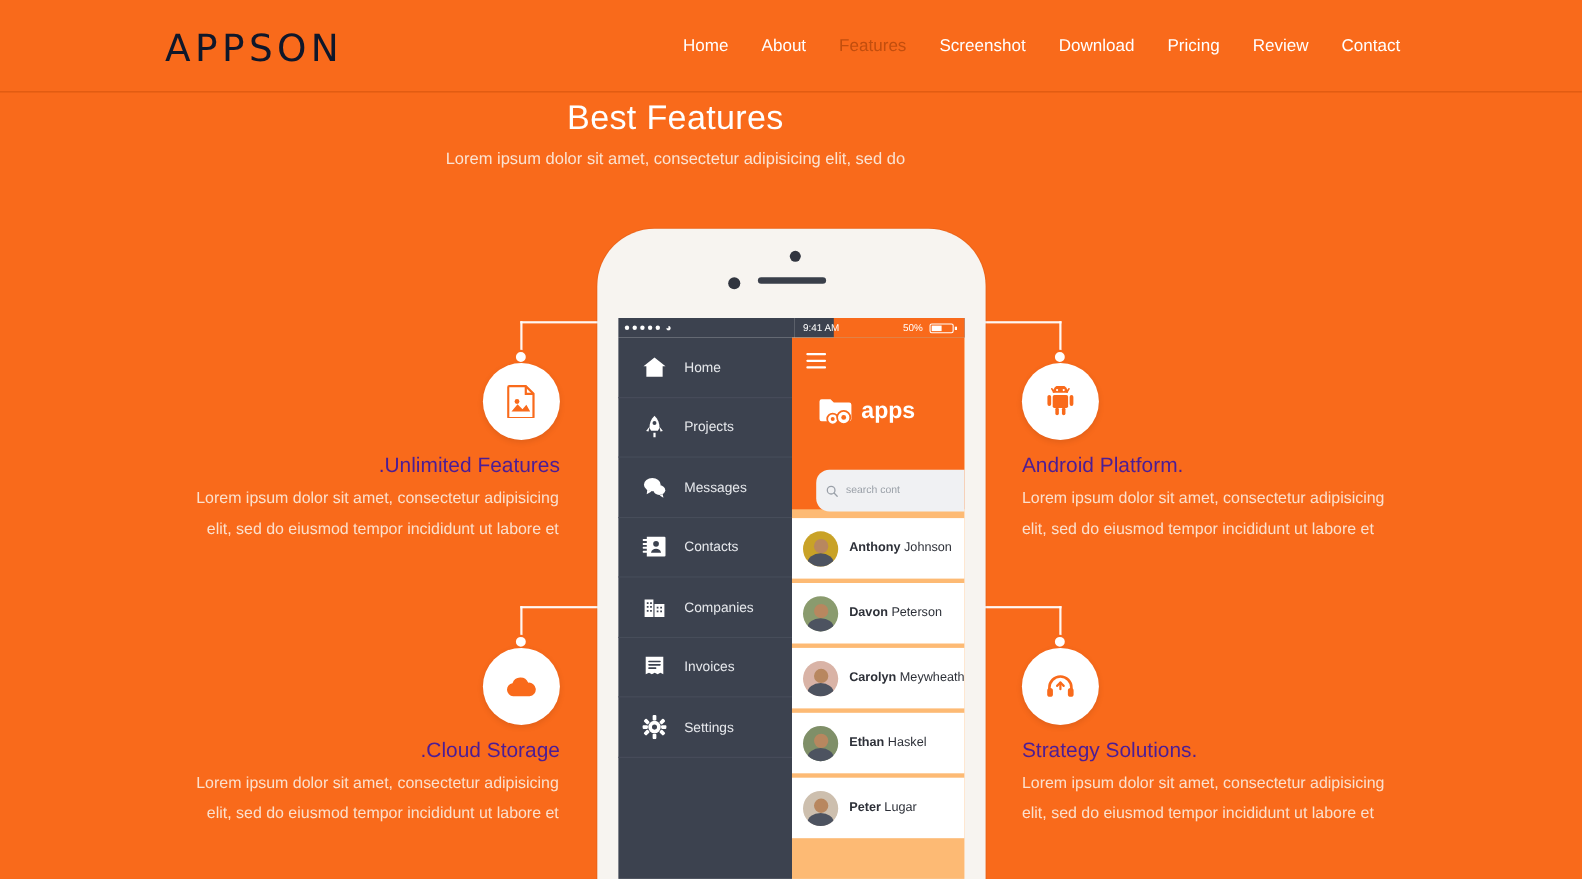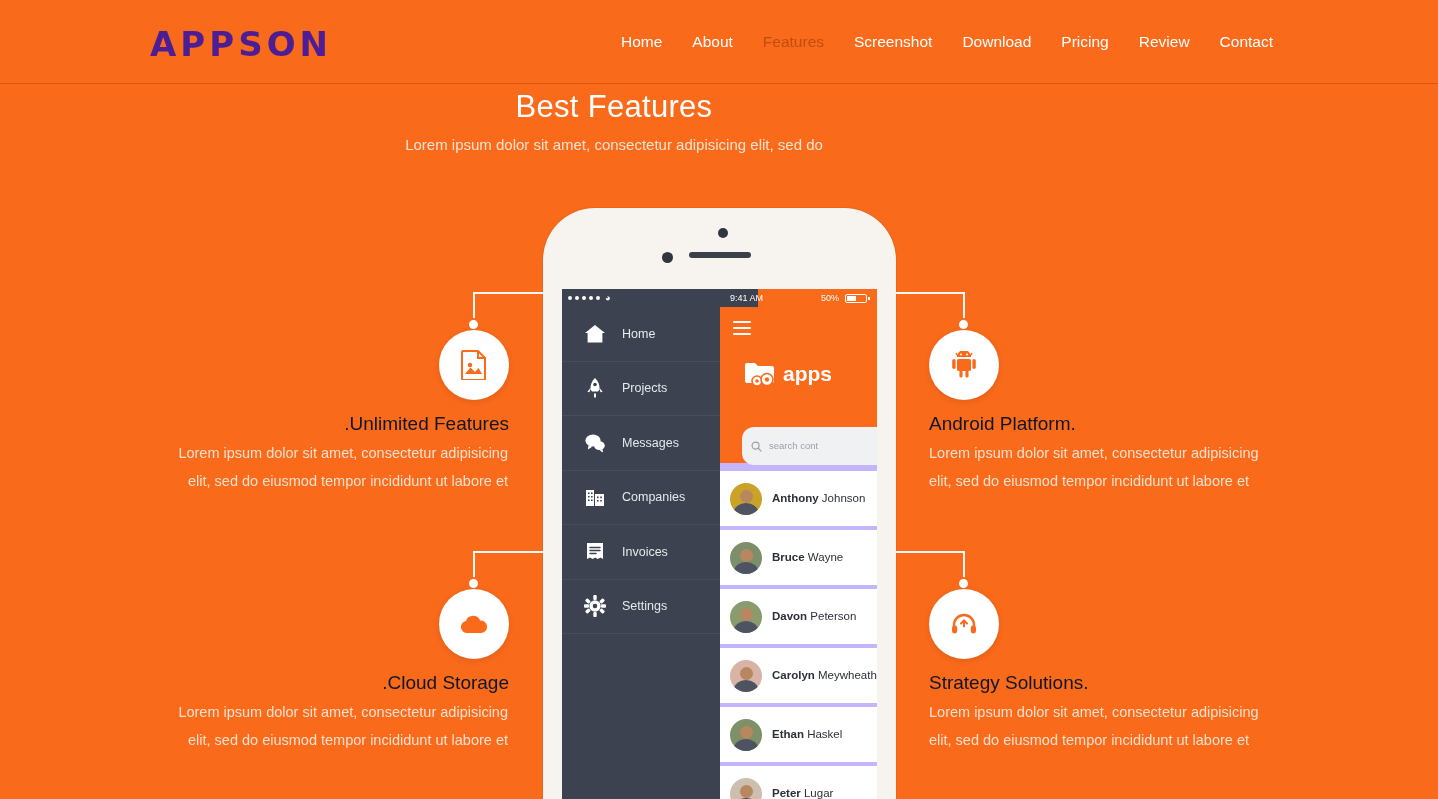--- a/index.html
+++ b/index.html
@@ -12,22 +12,22 @@
 
   
   .site-header{
     position:absolute; left:0; top:0; width:1438px; height:84px;
     background:#f96a1b;
     border-bottom:1px solid #d9570f;
     z-index:40;
   }
   .logo{
     position:absolute; left:150px; top:25px;
-    font-size:34px; letter-spacing:4px; color:#4c1d95;
-    font-weight:700; font-family:"DejaVu Sans", sans-serif;
+    font-size:34px; letter-spacing:4px; color:#0f172a;
+    font-weight:400; font-family:"DejaVu Sans", sans-serif;
     line-height:38px; white-space:nowrap;
   }
   .main-nav{
     position:absolute; right:150px; top:31px;
     display:flex; gap:0; align-items:center;
   }
   .main-nav a{
     color:#ffffff; font-size:15.5px; text-decoration:none;
     padding:0 15px; line-height:22px; white-space:nowrap;
   }
@@ -113,21 +113,21 @@
   .side-item{
     height:54.5px; display:flex; align-items:center; padding-left:22px;
     border-bottom:1px solid #474d5a; gap:16px;
   }
   .side-ico{ width:22px; height:22px; display:flex; align-items:center; justify-content:center;
              color:#fff; }
   .side-lbl{ color:#e6e8ec; font-size:12.5px; line-height:16px; }
 
   .app-main{
     position:absolute; left:158px; top:0; width:157px; height:492px;
-    background:#c4b5fd; overflow:hidden;
+    background:#fdba74; overflow:hidden;
   }
   .app-top{
     position:absolute; left:0; top:0; width:157px; height:156px; background:#f96a1b;
   }
   .hamburger{ position:absolute; left:13px; top:14px; width:18px; }
   .hamburger span{ display:block; height:2.4px; background:#fff; margin-bottom:3.6px; border-radius:1px;}
   .app-brand{
     position:absolute; left:24px; top:54px; display:flex; align-items:center; gap:7px;
   }
   .brand-txt{ color:#fff; font-size:21px; font-weight:600; line-height:24px; white-space:nowrap; }
@@ -160,21 +160,21 @@
   .feat .circle{
     position:absolute; width:70px; height:70px; border-radius:50%;
     background:#fff; display:flex; align-items:center; justify-content:center;
     box-shadow:0 2px 6px rgba(0,0,0,.10);
   }
   .feat .node{
     position:absolute; width:13px; height:13px; border-radius:50%;
     background:#fff; border:2px solid #f96a1b;
   }
   .feat .ftitle{
-    position:absolute; font-size:19px; color:#0f172a; line-height:26px; white-space:nowrap;
+    position:absolute; font-size:19px; color:#4c1d95; line-height:26px; white-space:nowrap;
   }
   .feat .fdesc{
     position:absolute; font-size:14.5px; color:#fbe0cd; line-height:28px; width:356px;
   }
   .feat.left .ftitle, .feat.left .fdesc{ text-align:right; }
   .feat.right .ftitle, .feat.right .fdesc{ text-align:left; }
 
   .conn{ position:absolute; background:transparent; z-index:22; }
   .conn .h{ position:absolute; height:2px; background:#ffffff; opacity:.95; }
   .conn .v{ position:absolute; width:2px; background:#ffffff; opacity:.95; }
@@ -337,20 +337,31 @@
                 <path d="M4.5 13 l-.6 4.4 l4.4 -2.6 z" fill="#fff"></path>
                 <ellipse cx="15.4" cy="13.6" rx="5.4" ry="4.4" fill="#fff"></ellipse>
                 <path d="M18.4 17 l.7 3.4 l-3.4 -2 z" fill="#fff"></path>
               </svg>
             </span>
             <span class="side-lbl">Messages</span>
           </div>
           <div class="side-item">
             <span class="side-ico">
               <svg width="22" height="22" viewBox="0 0 22 22">
+                <path d="M4 2 h16 a1 1 0 0 1 1 1 v16 a1 1 0 0 1 -1 1 H4 z" fill="#fff"></path>
+                <circle cx="12.4" cy="8.4" r="2.6" fill="#3c424f"></circle>
+                <path d="M7.8 16.4 a4.8 4.8 0 0 1 9.2 0 z" fill="#3c424f"></path>
+                <path d="M1 5 h3 M1 8.5 h3 M1 12 h3 M1 15.5 h3" stroke="#fff" stroke-width="1.8" stroke-linecap="round"></path>
+              </svg>
+            </span>
+            <span class="side-lbl">Contacts</span>
+          </div>
+          <div class="side-item">
+            <span class="side-ico">
+              <svg width="22" height="22" viewBox="0 0 22 22">
                 <path d="M2 4 h8 v16 H2 z" fill="#fff"></path>
                 <path d="M11 8 h9 v12 h-9 z" fill="#fff"></path>
                 <path d="M4 6.5 h1.6 v1.6 H4z M7 6.5 h1.6 v1.6 H7z M4 10 h1.6 v1.6 H4z M7 10 h1.6 v1.6 H7z M4 13.5 h1.6 v1.6 H4z M7 13.5 h1.6 v1.6 H7z M13 10.6 h1.6 v1.6 H13z M16.2 10.6 h1.6 v1.6 h-1.6z M13 14 h1.6 v1.6 H13z M16.2 14 h1.6 v1.6 h-1.6z" fill="#3c424f"></path>
               </svg>
             </span>
             <span class="side-lbl">Companies</span>
           </div>
           <div class="side-item">
             <span class="side-ico">
               <svg width="22" height="22" viewBox="0 0 22 22">
@@ -405,27 +416,20 @@
             <span class="ph">search cont</span>
           </div>
         </div>
         <div class="contact-list">
             <div class="contact-row">
               <div class="avatar" style="background: rgb(201, 162, 39);">
                 <i></i>
                 <u></u>
               </div>
               <div class="c-name"><b>Anthony</b><span> Johnson</span></div>
-            </div>
-            <div class="contact-row">
-              <div class="avatar" style="background: rgb(125, 143, 106);">
-                <i></i>
-                <u></u>
-              </div>
-              <div class="c-name"><b>Bruce</b><span> Wayne</span></div>
             </div>
             <div class="contact-row">
               <div class="avatar" style="background: rgb(138, 155, 110);">
                 <i></i>
                 <u></u>
               </div>
               <div class="c-name"><b>Davon</b><span> Peterson</span></div>
             </div>
             <div class="contact-row">
               <div class="avatar" style="background: rgb(217, 179, 166);">

